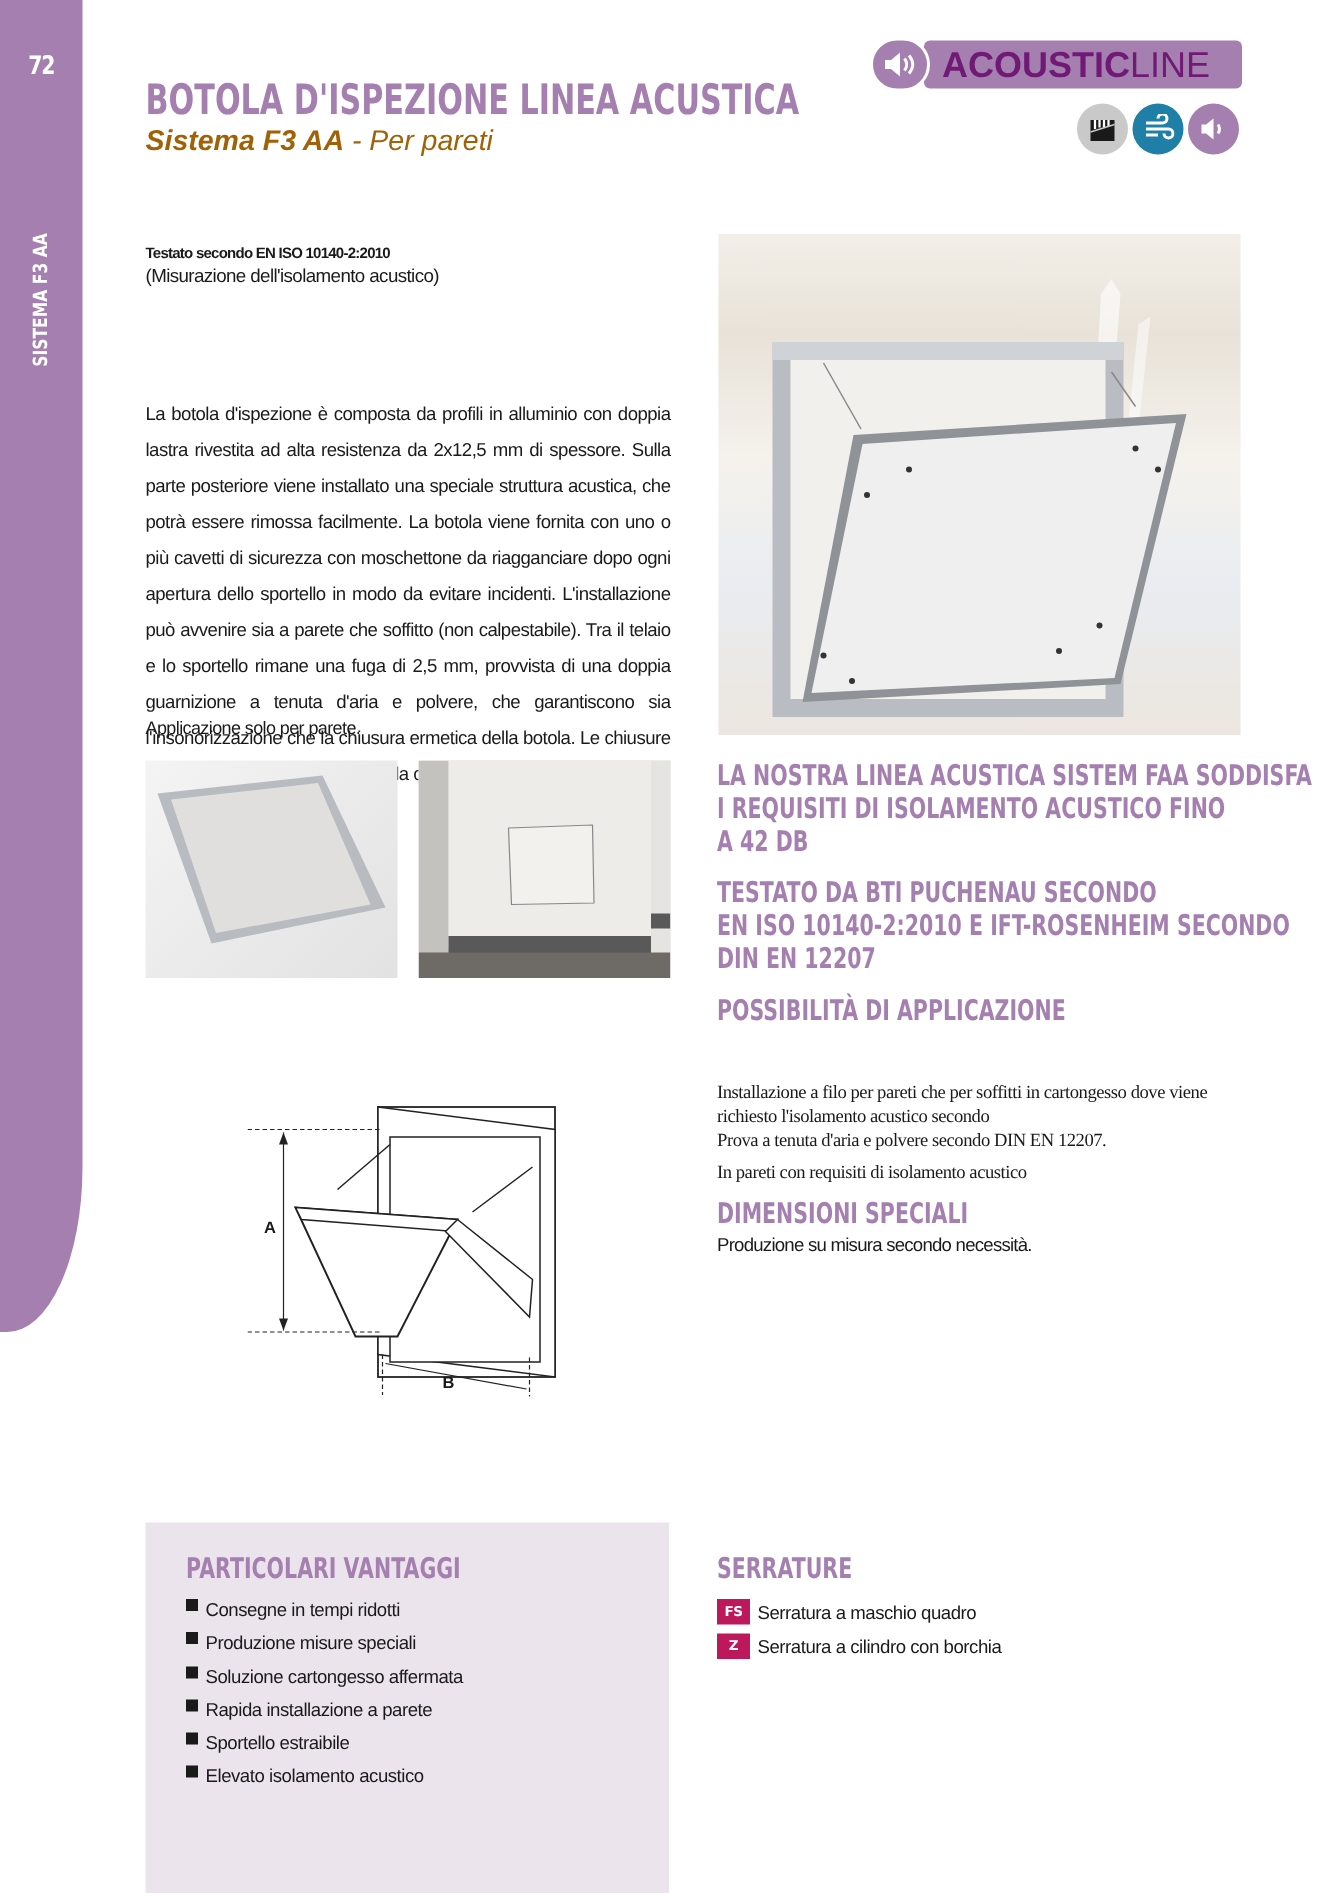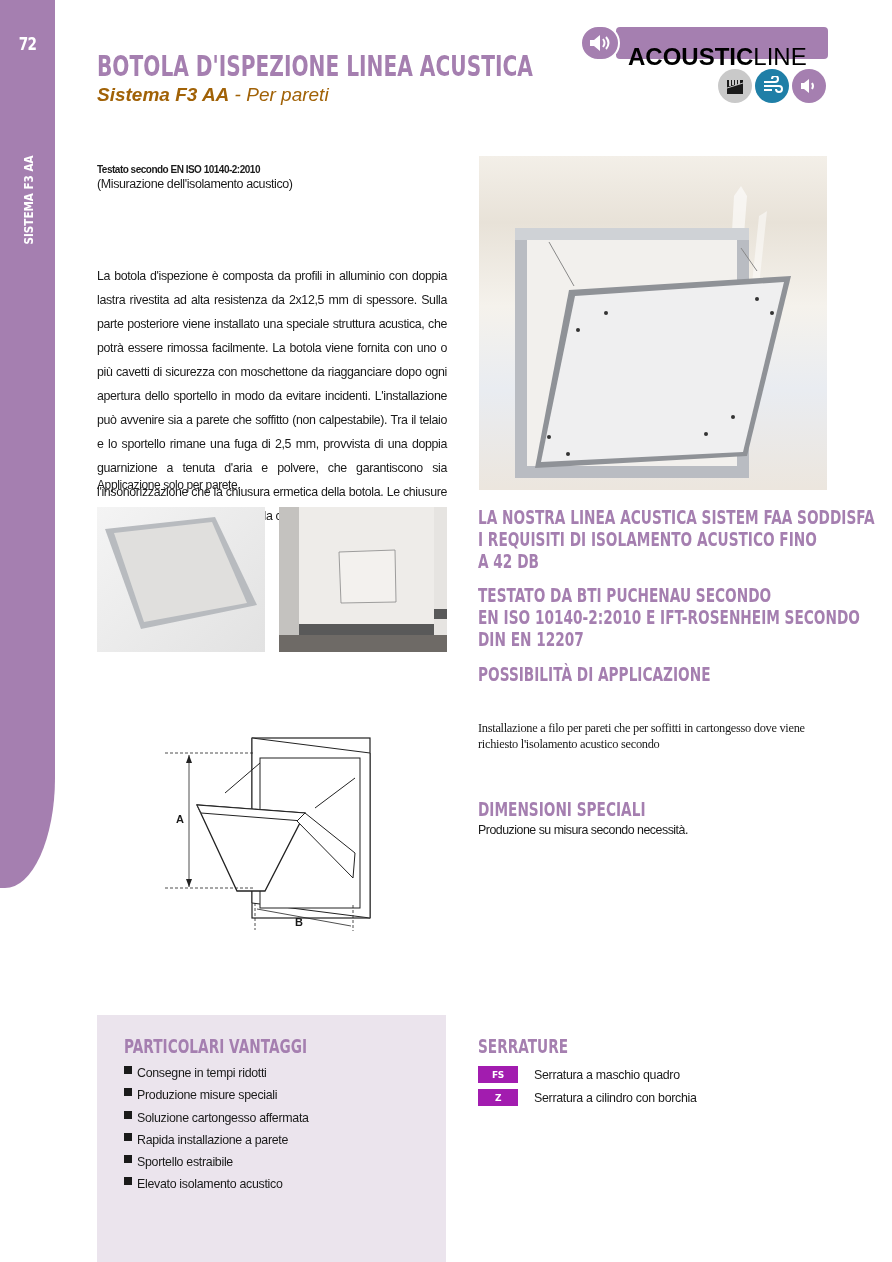--- a/index.html
+++ b/index.html
@@ -40,22 +40,22 @@
   .brand-pill {
     position: absolute; left: 36px; top: 2px; width: 212px; height: 32px;
     background: #a57fb0; border-radius: 4px;
   }
   .brand-circle {
     position: absolute; left: 0; top: 0; width: 40px; height: 36px; border-radius: 18px;
     background: #a57fb0; border: 2px solid #fff;
     display: flex; align-items: center; justify-content: center;
   }
   .brand-text {
-    position: absolute; left: 48px; top: 5px; color: #000000; font-size: 24px; letter-spacing: 0px;
-    font-family: "Liberation Sans", sans-serif; white-space: nowrap; margin-top: 13px;
+    position: absolute; left: 48px; top: 5px; color: #701a75; font-size: 24px; letter-spacing: 0px;
+    font-family: "Liberation Sans", sans-serif; white-space: nowrap;
   }
   .brand-text .b { font-weight: bold; }
   .brand-text .n { font-weight: normal; }
 
   .feature-icons { position: absolute; left: 718px; top: 69px; display: flex; gap: 3px; }
   .fi { width: 34px; height: 34px; border-radius: 17px; display: flex; align-items: center; justify-content: center; }
   .fi-wall { background: #c9c9c9; }
   .fi-air { background: #1f7fa7; }
   .fi-sound { background: #a57fb0; }
 
@@ -90,22 +90,22 @@
   .dims-text { position: absolute; left: 478px; top: 823px; font-size: 12.4px; letter-spacing: -0.5px; }
 
   .adv-panel { position: absolute; left: 97px; top: 1015px; width: 349px; height: 247px; background: #ebe4ed; }
   .adv-list { position: absolute; left: 124px; top: 1066px; list-style: none; }
   .adv-list li { font-size: 12.4px; height: 22.3px; display: flex; letter-spacing: -0.3px; }
   .adv-list .bullet { width: 8px; height: 8px; background: #1a1a1a; margin-right: 5px; display: inline-block; }
 
   .lock-list { position: absolute; left: 478px; top: 1063px; list-style: none; }
   .lock-list li { display: flex; align-items: center; height: 23px; font-size: 12.4px; letter-spacing: -0.3px; }
   .lock-code {
-    width: 40px; height: 17px; background: #a21caf; color: #fff; font-family: "DejaVu Sans", sans-serif;
-    font-weight: bold; font-size: 9px; display: flex; align-items: center; justify-content: center; margin-right: 16px;
+    width: 22px; height: 17px; background: #be185d; color: #fff; font-family: "DejaVu Sans", sans-serif;
+    font-weight: bold; font-size: 9px; display: flex; align-items: center; justify-content: center; margin-right: 5px;
   }
 </style>
 </head>
 <body>
 
 <div class="side-tab"></div>
 <div class="page-number">72</div>
 <div class="side-label">SISTEMA F3 AA</div>
 
 <div class="page-title cond">BOTOLA D'ISPEZIONE LINEA ACUSTICA</div>
@@ -221,20 +221,22 @@
 </div>
 <div class="claim-2 cond">
   <div>TESTATO DA BTI PUCHENAU SECONDO</div>
   <div>EN ISO 10140-2:2010 E IFT-ROSENHEIM SECONDO</div>
   <div>DIN EN 12207</div>
 </div>
 
 <div class="sec-head sec-applic cond">POSSIBILITÀ DI APPLICAZIONE</div>
 <div class="applic-text">
   <p style="margin-bottom:0">Installazione a filo per pareti che per soffitti in cartongesso dove viene richiesto l'isolamento acustico secondo</p>
+  <p>Prova a tenuta d'aria e polvere secondo DIN EN 12207.</p>
+  <p>In pareti con requisiti di isolamento acustico</p>
 </div>
 
 <div class="sec-head sec-dims cond">DIMENSIONI SPECIALI</div>
 <div class="dims-text">Produzione su misura secondo necessità.</div>
 
 <div class="adv-panel"></div>
 <div class="sec-head sec-adv cond">PARTICOLARI VANTAGGI</div>
 <ul class="adv-list">
   <li>
       <span class="bullet"></span>

